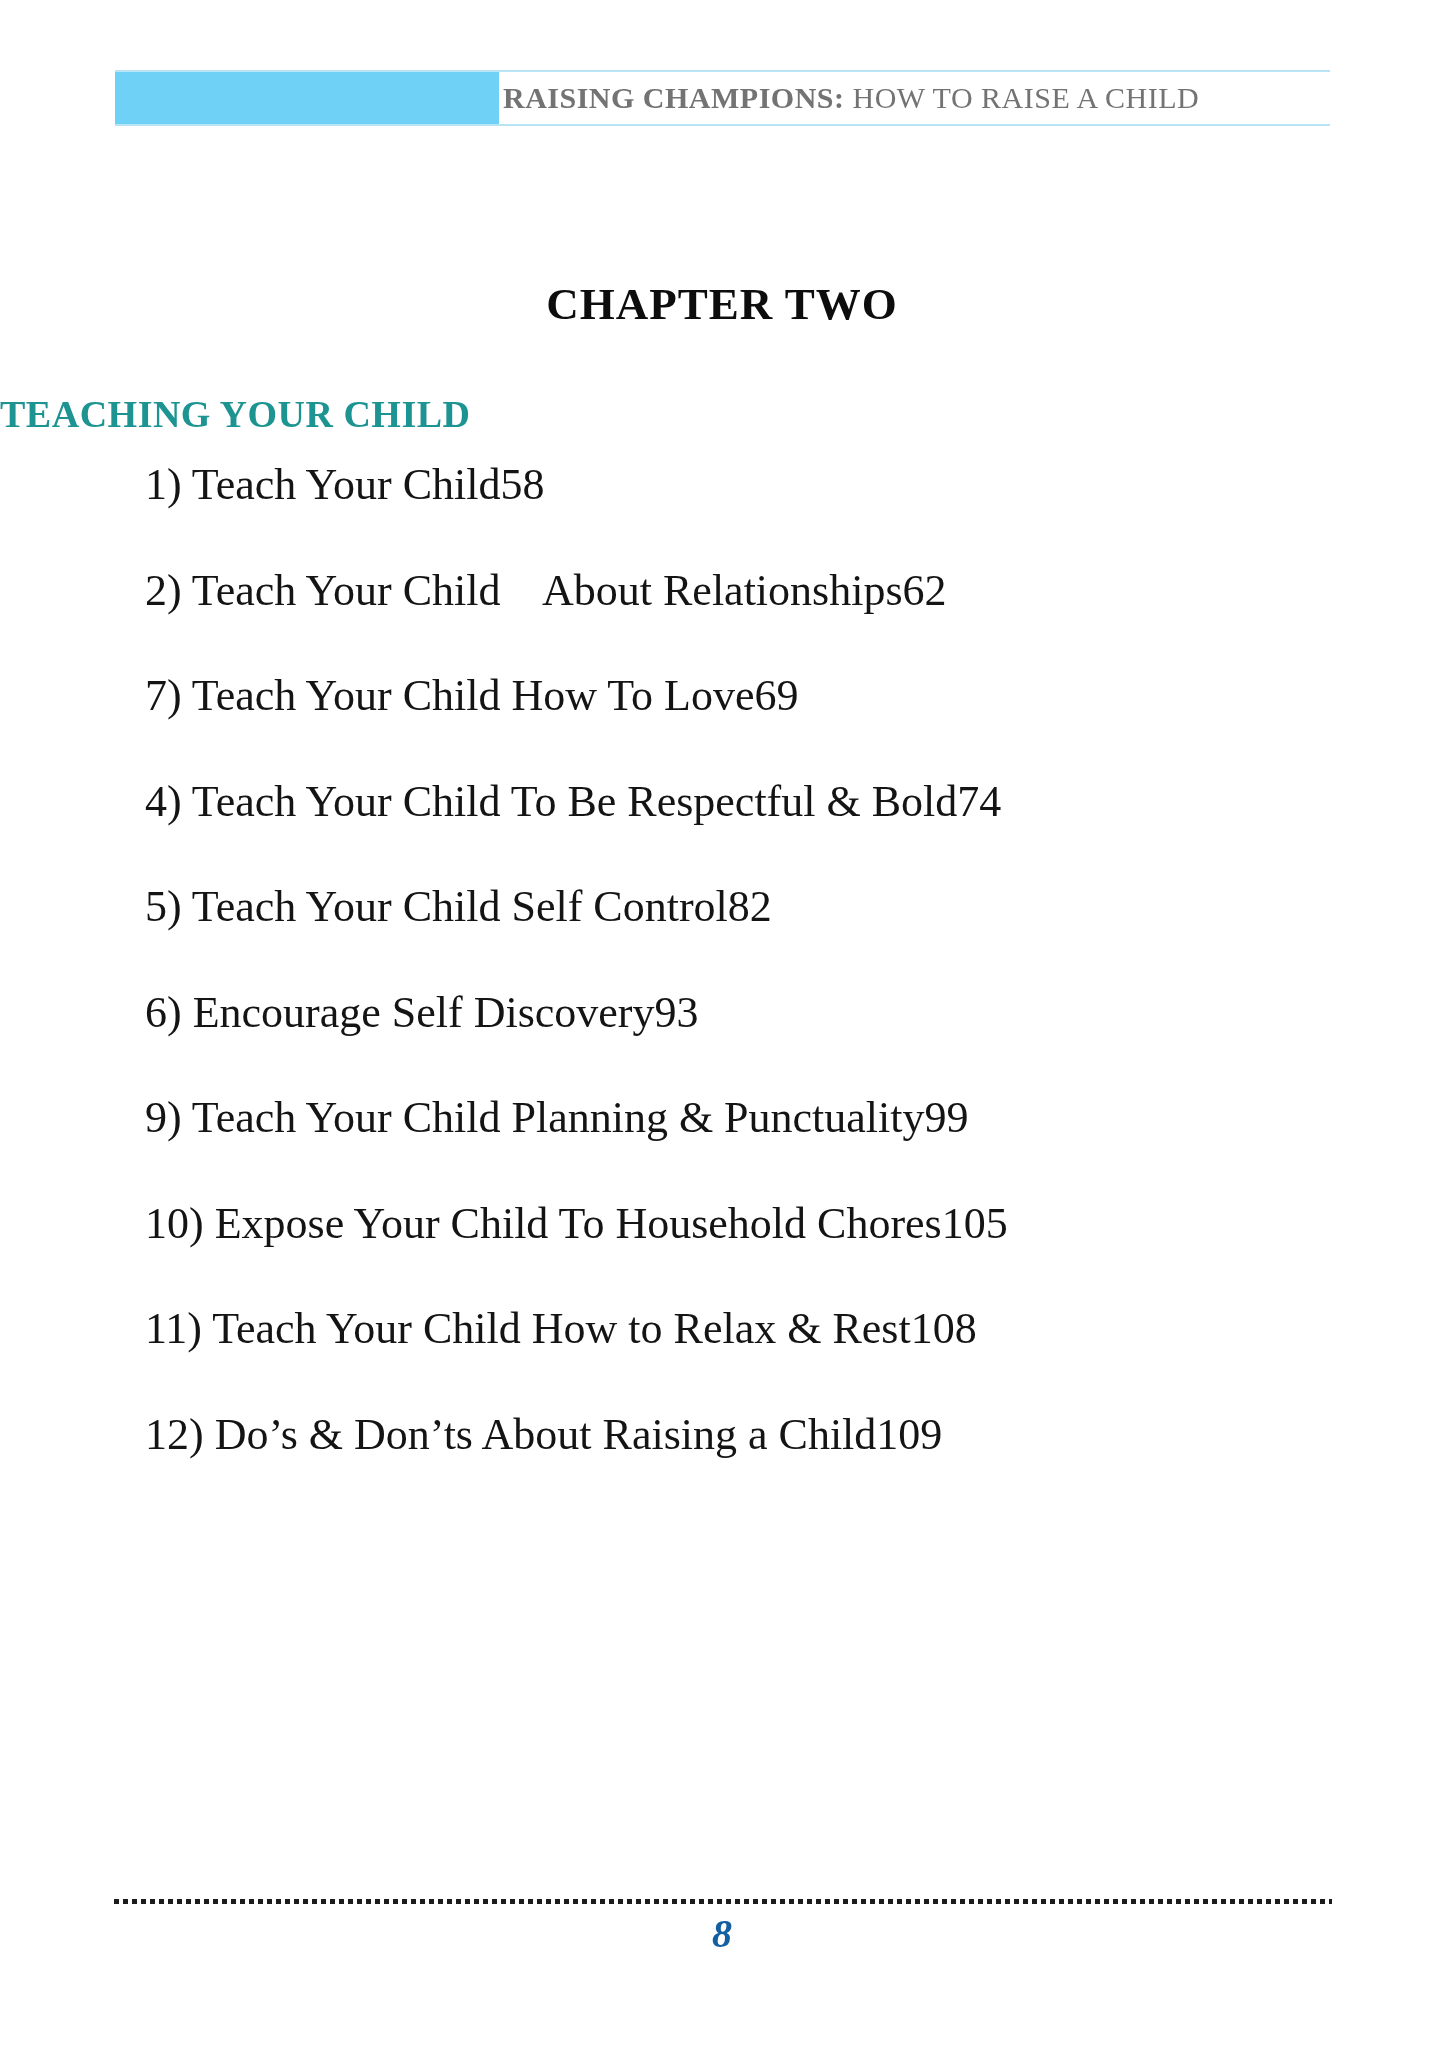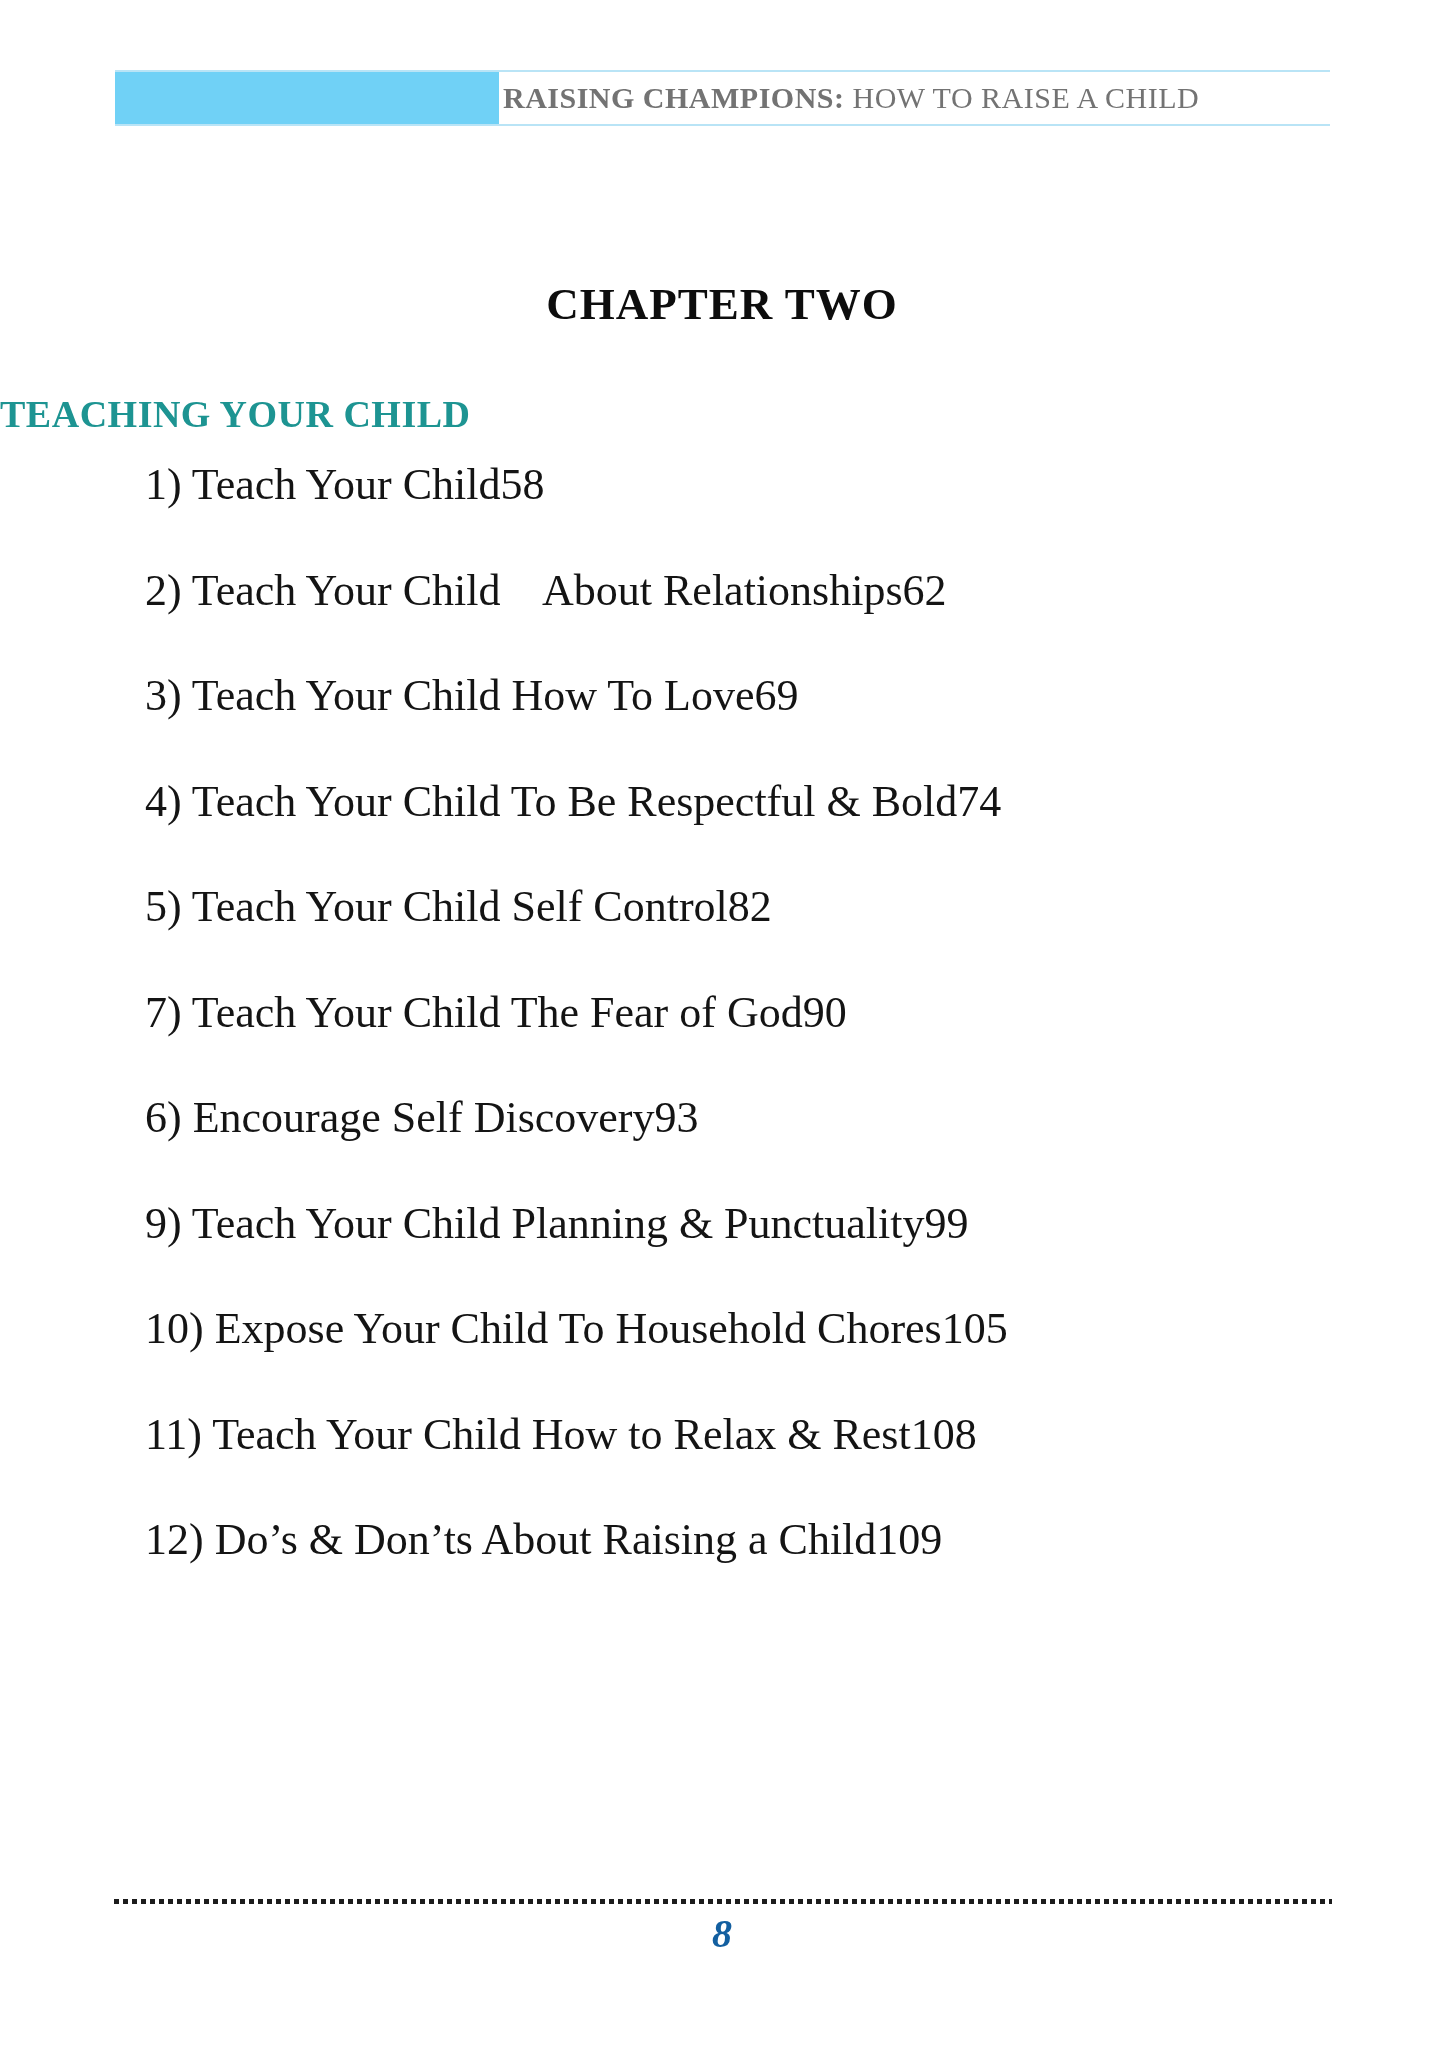--- a/index.html
+++ b/index.html
@@ -136,39 +136,35 @@
     <span class="toc-title">1) Teach Your Child</span>
     <span class="toc-page">58</span>
   </div>
 
   <div class="toc-row">
     <span class="toc-title">2) Teach Your Child    About Relationships</span>
     <span class="toc-page">62</span>
   </div>
 
   <div class="toc-row">
-    <span class="toc-title">3) Teach Your Child How To Love</span>
+    <span class="toc-title">7) Teach Your Child How To Love</span>
     <span class="toc-page">69</span>
   </div>
 
   <div class="toc-row">
     <span class="toc-title">4) Teach Your Child To Be Respectful &amp; Bold</span>
     <span class="toc-page">74</span>
   </div>
 
   <div class="toc-row">
     <span class="toc-title">5) Teach Your Child Self Control</span>
     <span class="toc-page">82</span>
   </div>
 
 
-  <div class="toc-row">
-    <span class="toc-title">7) Teach Your Child The Fear of God</span>
-    <span class="toc-page">90</span>
-  </div>
 
   <div class="toc-row">
     <span class="toc-title">6) Encourage Self Discovery</span>
     <span class="toc-page">93</span>
   </div>
 
   <div class="toc-row">
     <span class="toc-title">9) Teach Your Child Planning &amp; Punctuality</span>
     <span class="toc-page">99</span>
   </div>

